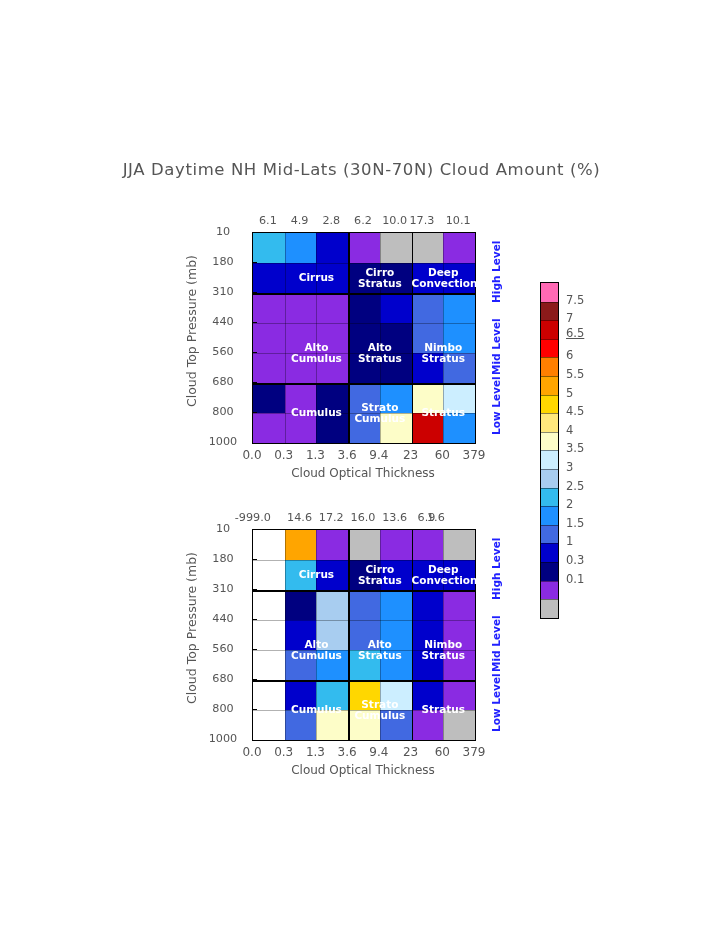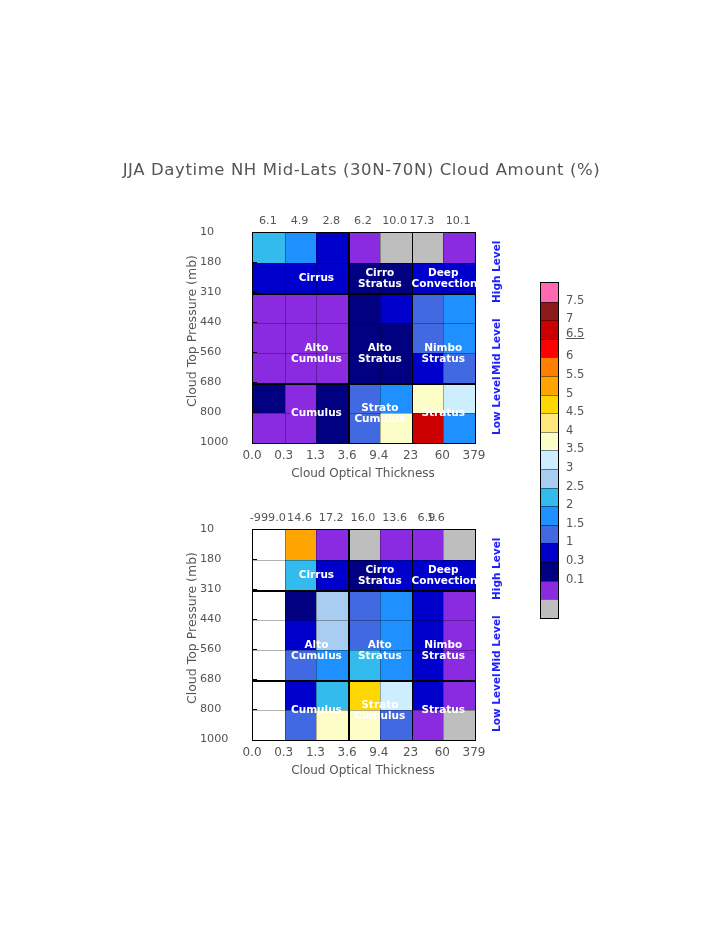--- a/index.html
+++ b/index.html
@@ -24,21 +24,21 @@
   .vsep{position:absolute;background:#000;width:1.7px;top:0;z-index:6;}
   .thinv{position:absolute;background:rgba(0,0,0,.30);width:1px;top:0;z-index:5;}
   .thinh{position:absolute;background:rgba(0,0,0,.30);height:1px;left:0;z-index:5;}
 
   .ctyp{position:absolute;z-index:8;color:#fff;font-weight:bold;font-size:10.5px;
         line-height:11.5px;text-align:center;pointer-events:none;
         font-family:"DejaVu Sans","Liberation Sans",sans-serif;}
 
   .colhdr{position:absolute;font-size:11.2px;color:#555;text-align:center;
           letter-spacing:0px;}
-  .ytick{position:absolute;font-size:11.2px;color:#555;text-align:left;width:46px;}
+  .ytick{position:absolute;font-size:11.2px;color:#555;text-align:center;width:46px;}
   .xtick{position:absolute;font-size:12px;color:#555;text-align:center;width:40px;}
   .ytk{position:absolute;background:#000;height:1.3px;width:5px;z-index:7;}
   .xlab{position:absolute;font-size:12px;color:#555;text-align:center;}
   .ylab{position:absolute;font-size:12.5px;color:#555;
         transform:rotate(-90deg);transform-origin:0 0;white-space:nowrap;}
   .lvl{position:absolute;font-size:10.5px;font-weight:bold;color:#2020ff;
        transform:rotate(-90deg);transform-origin:0 0;white-space:nowrap;}
 
   
   .cbar{position:absolute;border:1.3px solid #000;box-sizing:content-box;}
@@ -234,21 +234,21 @@
         <div class="ctyp" style="left: 31.7143px; width: 63.4286px; top: 39.25px;">Cirrus</div>
         <div class="ctyp" style="left: 95.1429px; width: 63.4286px; top: 33.5px;">Cirro<br>Stratus</div>
         <div class="ctyp" style="left: 158.571px; width: 63.4286px; top: 33.5px;">Deep<br>Convection</div>
         <div class="ctyp" style="left: 31.7143px; width: 63.4286px; top: 108.5px;">Alto<br>Cumulus</div>
         <div class="ctyp" style="left: 95.1429px; width: 63.4286px; top: 108.5px;">Alto<br>Stratus</div>
         <div class="ctyp" style="left: 158.571px; width: 63.4286px; top: 108.5px;">Nimbo<br>Stratus</div>
         <div class="ctyp" style="left: 31.7143px; width: 63.4286px; top: 174.25px;">Cumulus</div>
         <div class="ctyp" style="left: 95.1429px; width: 63.4286px; top: 168.5px;">Strato<br>Cumulus</div>
         <div class="ctyp" style="left: 158.571px; width: 63.4286px; top: 174.25px;">Stratus</div>
       </div>
-      <div class="colhdr" style="left: 240px; top: -18px; width: 55.7143px;">-999.0</div>
+      <div class="colhdr" style="left: 225px; top: -18px; width: 55.7143px;">-999.0</div>
       <div class="colhdr" style="left: 271.714px; top: -18px; width: 55.7143px;">14.6</div>
       <div class="colhdr" style="left: 303.429px; top: -18px; width: 55.7143px;">17.2</div>
       <div class="colhdr" style="left: 335.143px; top: -18px; width: 55.7143px;">16.0</div>
       <div class="colhdr" style="left: 366.857px; top: -18px; width: 55.7143px;">13.6</div>
       <div class="colhdr" style="left: 398.571px; top: -18px; width: 55.7143px;">6.9</div>
       <div class="colhdr" style="left: 408px; top: -18px; width: 55.7143px;">1.6</div>
       <div class="ytick" style="left: 200px; top: -7px;">10</div>
       <div class="ytick" style="left: 200px; top: 23px;">180</div>
       <div class="ytk" style="left: 252px; top: 30px;"></div>
       <div class="ytick" style="left: 200px; top: 53px;">310</div>

